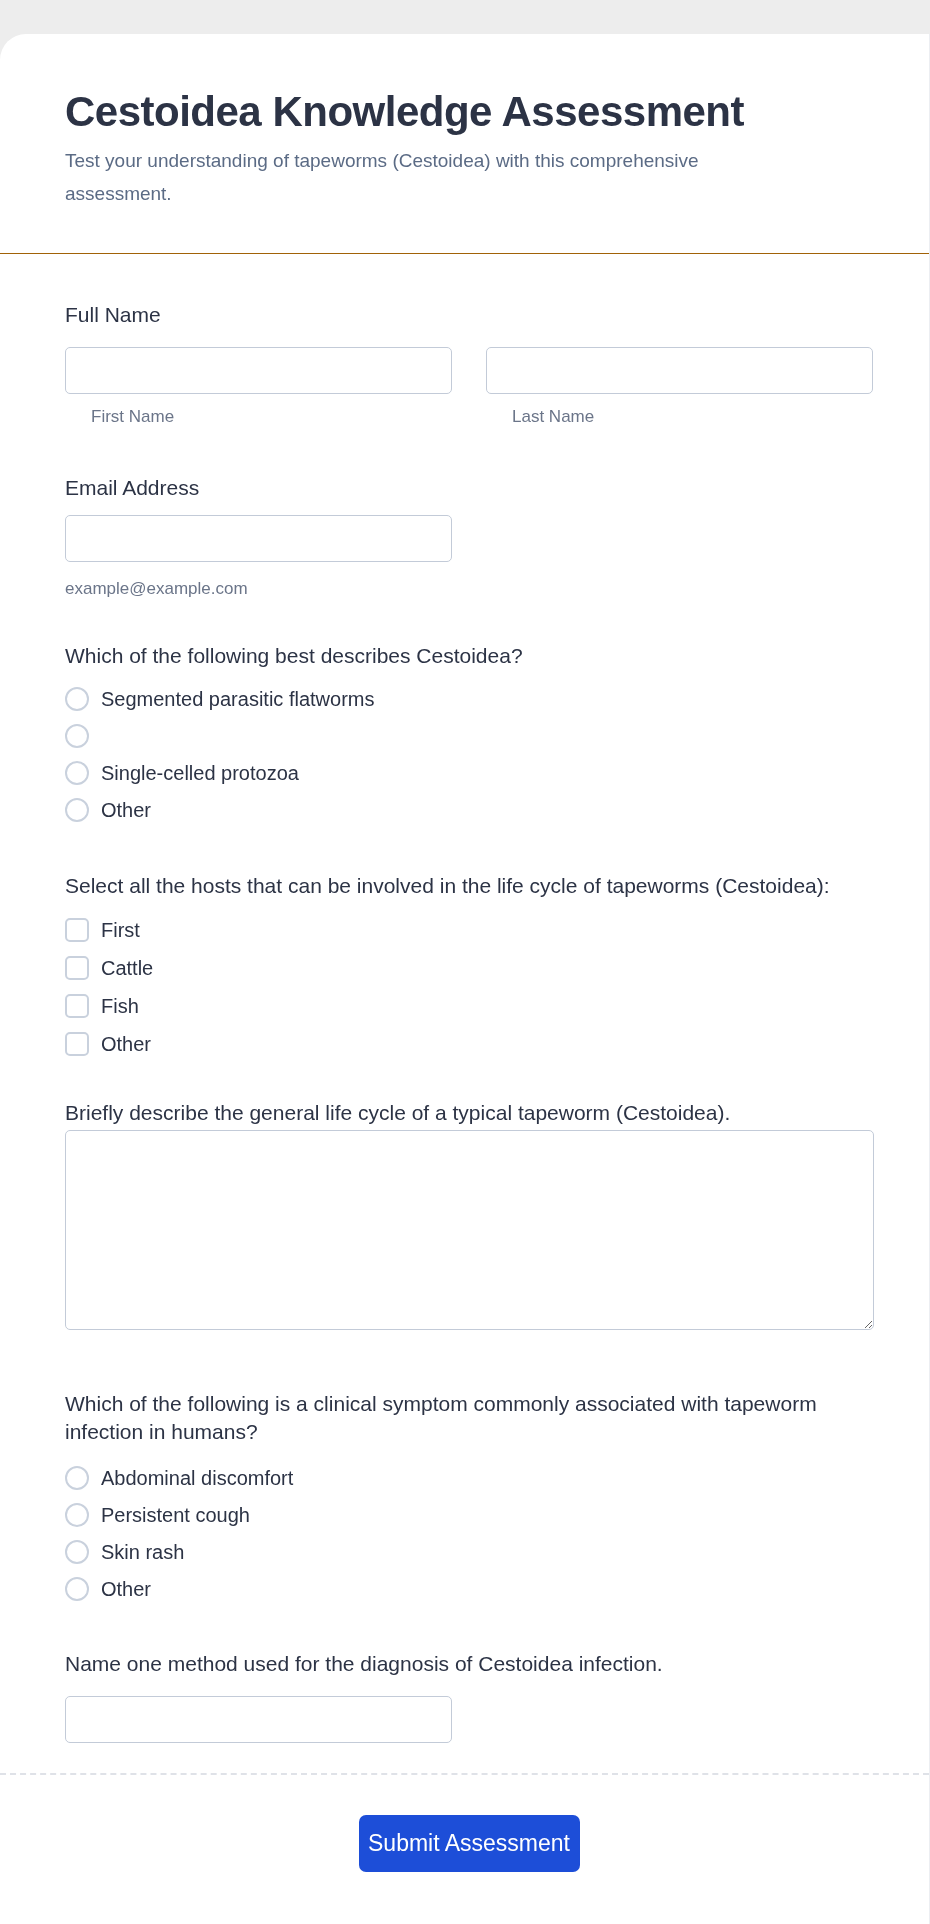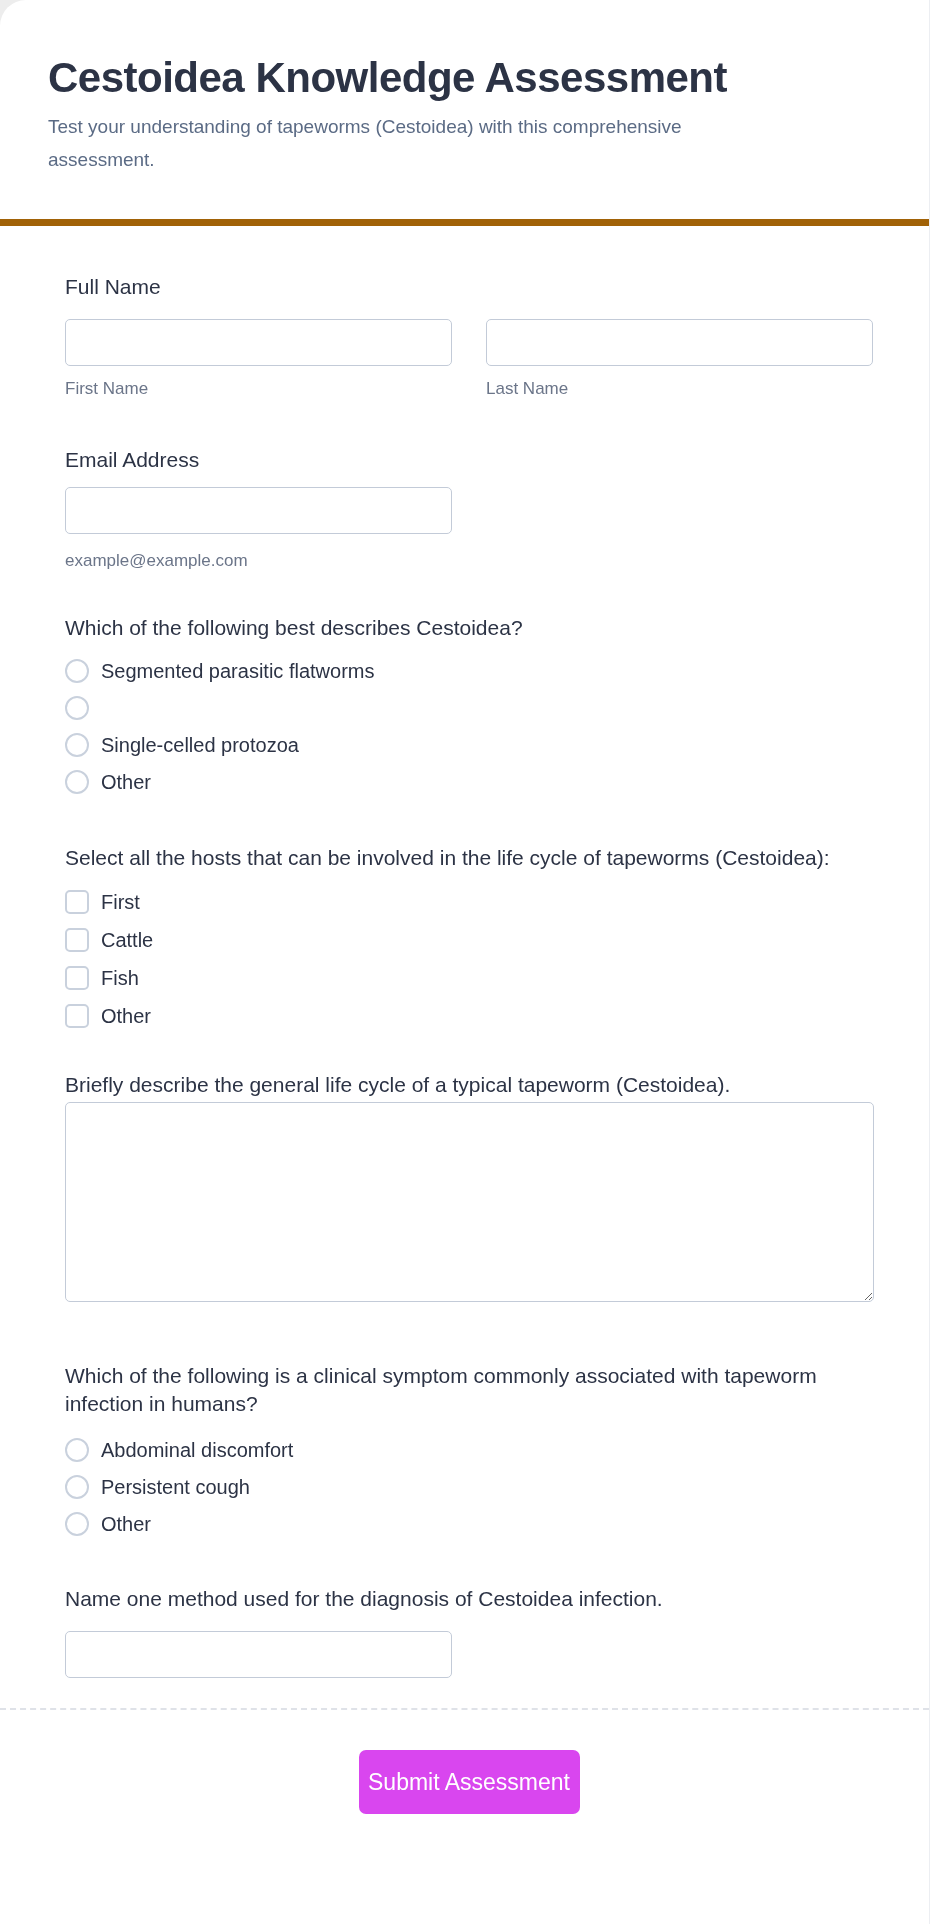--- a/index.html
+++ b/index.html
@@ -12,22 +12,23 @@
   .card {
     position: relative;
     width: 930px;
     min-height: 1924px;
     background: #ffffff;
     border-top-left-radius: 26px;
     border-right: 1px solid #eceef2;
   }
   
   .form-header {
-    padding: 54px 56px 43px 48px;
-    border-bottom: 7px solid #a16207;
+    padding: 54px 56px 43px 65px;
+    border-bottom: 1px solid #a16207;
+    margin-top: 34px;
   }
   .form-title {
     font-size: 42px;
     line-height: 48px;
     font-weight: 700;
     color: #2c3345;
     letter-spacing: -0.5px;
   }
   .form-subtitle {
     margin-top: 8px;
@@ -56,21 +57,21 @@
     border: 1px solid #c3cbd8;
     border-radius: 5px;
     background: #ffffff;
     font-family: "Liberation Sans", "DejaVu Sans", sans-serif;
     font-size: 20px;
     color: #2c3345;
     padding: 0 12px;
     outline: none;
   }
   .subs-row { margin-top: 14px; display: flex; gap: 34px; }
-  .subs-row .sub { width: 387px; }
+  .subs-row .sub { width: 387px; margin-left: 26px; }
   .sublabel {
     font-size: 17px;
     line-height: 17px;
     font-weight: 400;
     color: #6b7589;
   }
   .mt-email { margin-top: 52px; }
   .email-input { margin-top: 16px; }
   .hint { margin-top: 18px; }
   .mt-q1 { margin-top: 48px; }
@@ -128,24 +129,24 @@
   
   .submit-section {
     margin-top: 30px;
     border-top: 2px dashed #dfe2e8;
     padding: 40px 56px 46px 65px;
   }
   .submit-button {
     display: block;
     margin: 0 auto;
     width: 221px;
-    height: 64px;
+    height: 57px;
     border: none;
     border-radius: 7px;
-    background: #d946ef;
+    background: #1d4ed8;
     color: #ffffff;
     font-family: "Liberation Sans", "DejaVu Sans", sans-serif;
     font-size: 23px;
     font-weight: 500;
     cursor: pointer;
   }
 </style>
 </head>
 <body>
 
@@ -225,20 +226,24 @@
       <li class="opt-row">
         <span class="radio-ctl"></span>
         <span class="opt-text">Abdominal discomfort</span>
       </li>
       <li class="opt-row">
         <span class="radio-ctl"></span>
         <span class="opt-text">Persistent cough</span>
       </li>
       <li class="opt-row">
         <span class="radio-ctl"></span>
+        <span class="opt-text">Skin rash</span>
+      </li>
+      <li class="opt-row">
+        <span class="radio-ctl"></span>
         <span class="opt-text">Other</span>
       </li>
     </ul>
 
     
     <div class="q-label mt-q5">Name one method used for the diagnosis of Cestoidea infection.</div>
     <input type="text" class="text-input q5-input" value="" style="">
 
   </div>
 

